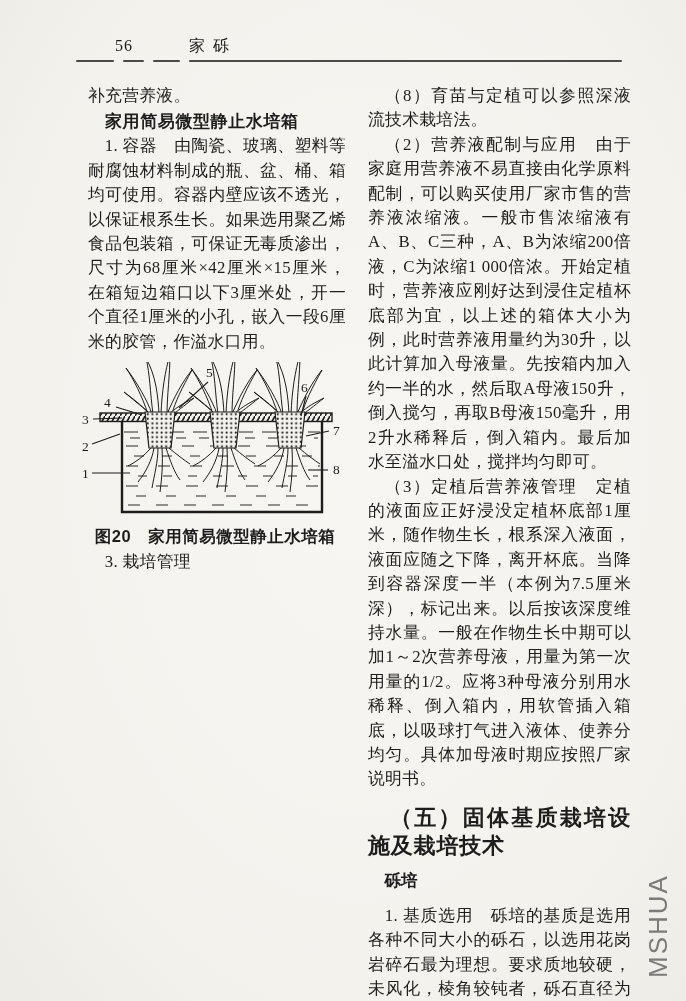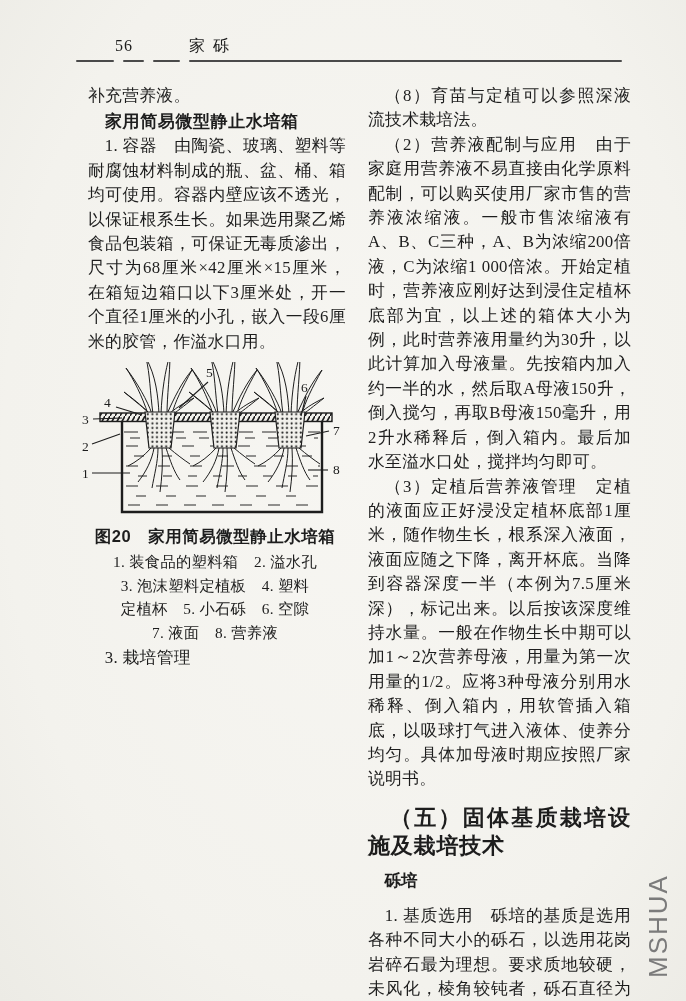--- a/index.html
+++ b/index.html
@@ -155,26 +155,20 @@
         <text class="marker" x="2" y="89">2</text>
         <text class="marker" x="2" y="116">1</text>
         <text class="marker" x="24" y="45">4</text>
         <text class="marker" x="126" y="15">5</text>
         <text class="marker" x="221" y="30">6</text>
         <text class="marker" x="253" y="73">7</text>
         <text class="marker" x="253" y="112">8</text>
       </svg>
 
       <figcaption class="figcap">图20　家用简易微型静止水培箱</figcaption>
-      <div class="legend">
-        <div>1. 装食品的塑料箱　2. 溢水孔</div>
-        <div>3. 泡沫塑料定植板　4. 塑料</div>
-        <div>定植杯　5. 小石砾　6. 空隙</div>
-        <div>7. 液面　8. 营养液</div>
-      </div>
     </figure>
 
     <p class="body ind1 manage">3. 栽培管理</p>
   </div>
 
   <div class="col right">
     <p class="body ind1">（8）育苗与定植可以参照深液流技术栽培法。</p>
     <p class="body ind1">（2）营养液配制与应用　由于家庭用营养液不易直接由化学原料配制，可以购买使用厂家市售的营养液浓缩液。一般市售浓缩液有A、B、C三种，A、B为浓缩200倍液，C为浓缩1 000倍浓。开始定植时，营养液应刚好达到浸住定植杯底部为宜，以上述的箱体大小为例，此时营养液用量约为30升，以此计算加入母液量。先按箱内加入约一半的水，然后取A母液150升，倒入搅匀，再取B母液150毫升，用2升水稀释后，倒入箱内。最后加水至溢水口处，搅拌均匀即可。</p>
     <p class="body ind1">（3）定植后营养液管理　定植的液面应正好浸没定植杯底部1厘米，随作物生长，根系深入液面，液面应随之下降，离开杯底。当降到容器深度一半（本例为7.5厘米深），标记出来。以后按该深度维持水量。一般在作物生长中期可以加1～2次营养母液，用量为第一次用量的1/2。应将3种母液分别用水稀释、倒入箱内，用软管插入箱底，以吸球打气进入液体、使养分均匀。具体加母液时期应按照厂家说明书。</p>
     <h2 class="section">（五）固体基质栽培设施及栽培技术</h2>

